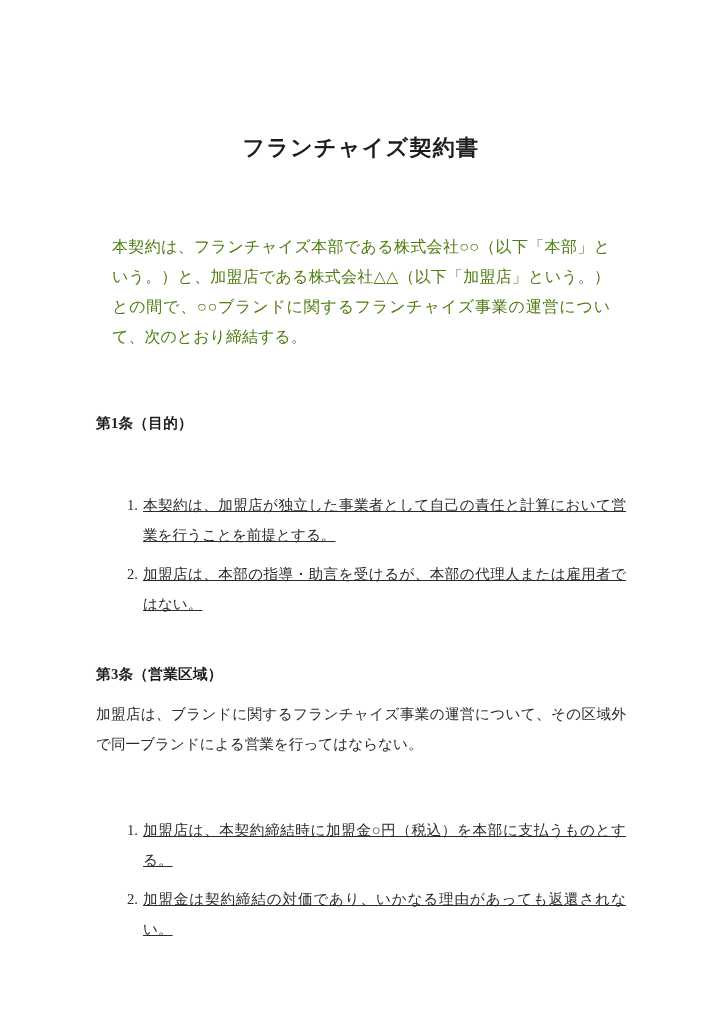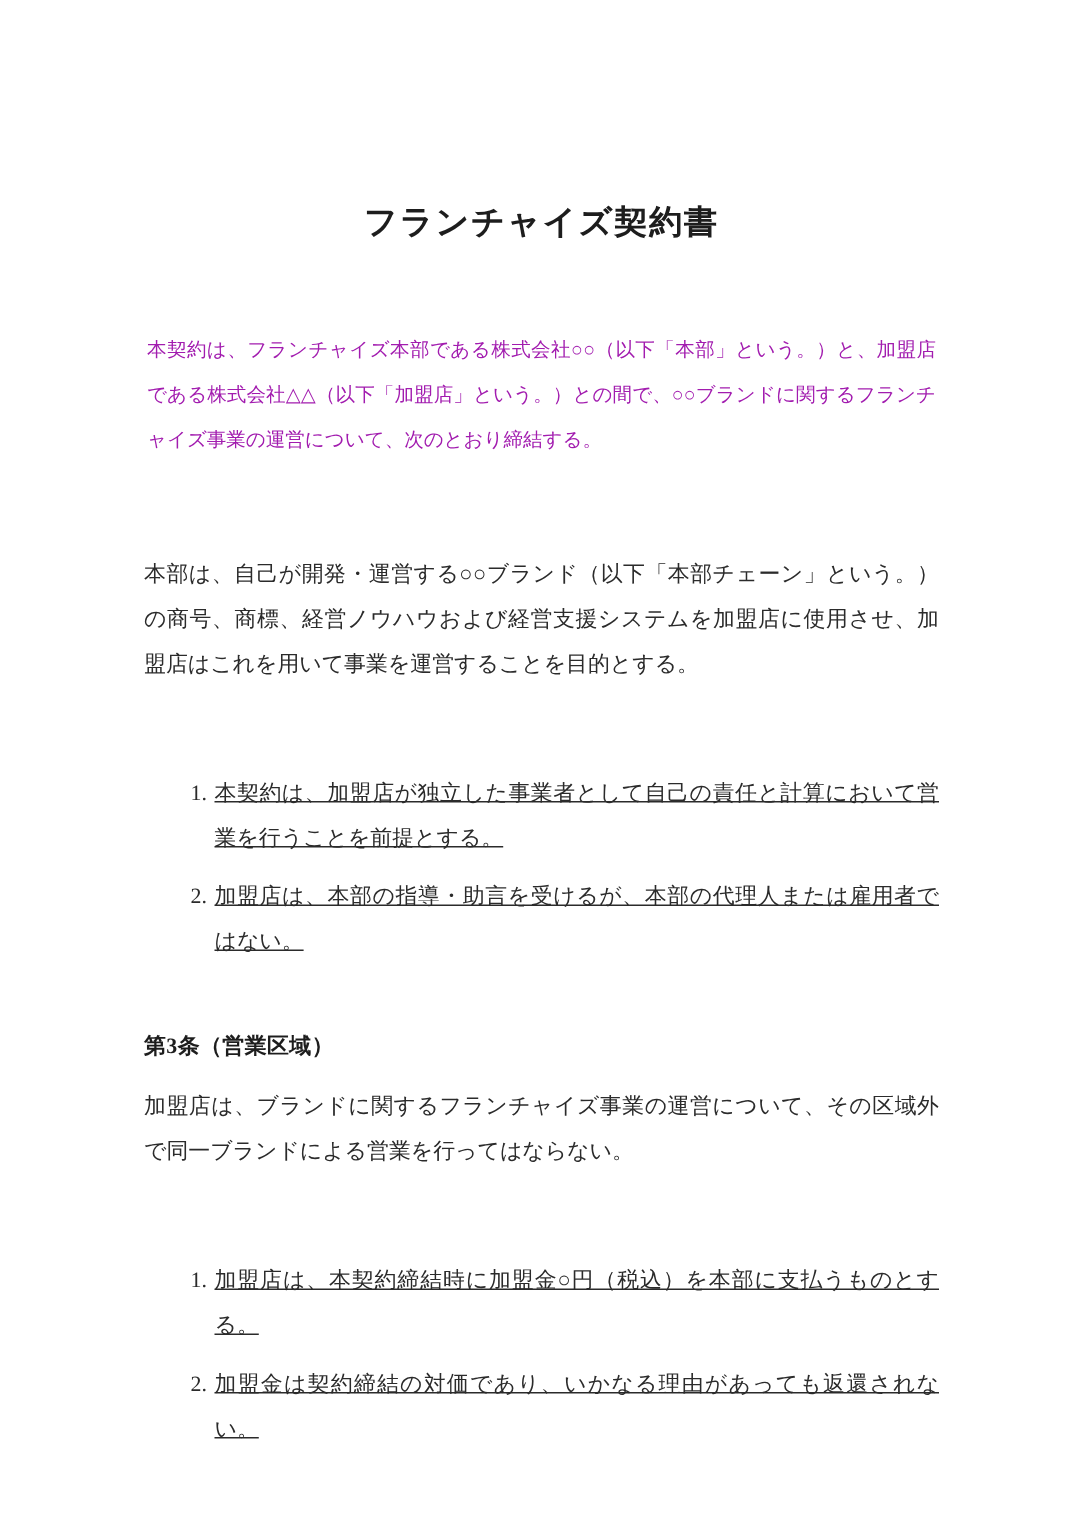--- a/index.html
+++ b/index.html
@@ -37,27 +37,27 @@
     text-align: center;
     font-size: 22px;
     font-weight: bold;
     letter-spacing: 0.06em;
     color: #1d1d1d;
     padding-top: 133px;
     line-height: 1.35;
   }
 
   .intro-paragraph {
-    margin: 2px;
+    margin: 16px;
     padding-top: 53px;
-    font-size: 13px;
+    font-size: 16px;
     line-height: 30px;
     text-align: justify;
     text-justify: inter-character;
-    color: #a21caf;
+    color: #4d7c0f;
   }
 
   .article {
     margin: 0;
     padding-top: 44px;
   }
 
   .article-heading {
     margin: 0 0 0 0;
     font-size: 14.6px;
@@ -117,21 +117,21 @@
 <body>
 
 <div class="page">
   <div class="doc-body">
 
     <h1 class="doc-title">フランチャイズ契約書</h1>
 
     <p class="intro-paragraph">本契約は、フランチャイズ本部である株式会社○○（以下「本部」という。）と、加盟店である株式会社△△（以下「加盟店」という。）との間で、○○ブランドに関するフランチャイズ事業の運営について、次のとおり締結する。</p>
 
     <section class="article">
-      <p class="article-paragraph">本部は、自己が開発・運営する○○ブランド（以下「本部チェーン」という。）の商号、商標、経営ノウハウおよび経営支援システムを加盟店に使用させ、加盟店はこれを用いて事業を運営することを目的とする。</p>
+      <h2 class="article-heading">第1条（目的）</h2>
     </section>
 
     <section class="article">
       <ol class="article-list">
         <li class="clause">本契約は、加盟店が独立した事業者として自己の責任と計算において営業を行うことを前提とする。</li>
         <li class="clause">加盟店は、本部の指導・助言を受けるが、本部の代理人または雇用者ではない。</li>
       </ol>
     </section>
 
     <section class="article">

